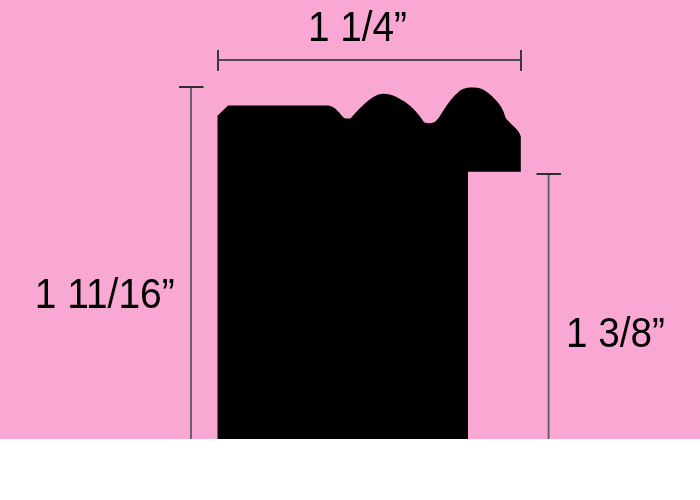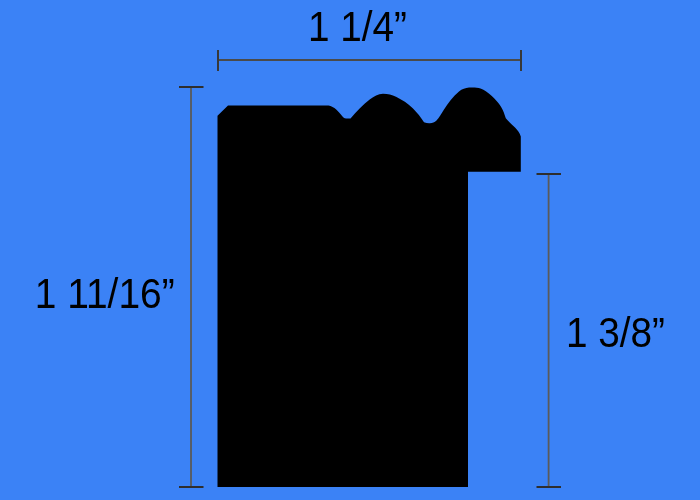--- a/index.html
+++ b/index.html
@@ -1,16 +1,16 @@
 <!DOCTYPE html>
 <html><head>
 <meta charset="utf-8">
 <style>
   html,body{margin:0;padding:0;background:#ffffff;}
-  #stage{position:relative;width:700px;height:500px;background:#3b82f6;overflow:hidden;}
+  #stage{position:relative;width:700px;height:439px;background:#f9a8d4;overflow:hidden;}
   svg{display:block;}
   text{font-family:"Liberation Sans", sans-serif;fill:#000000;}
 </style>
 </head>
 <body>
 <div id="stage">
 <svg width="700" height="500" viewBox="0 0 700 500">
 
   <path id="profile" fill="#000000" d="
     M 217.5 487

